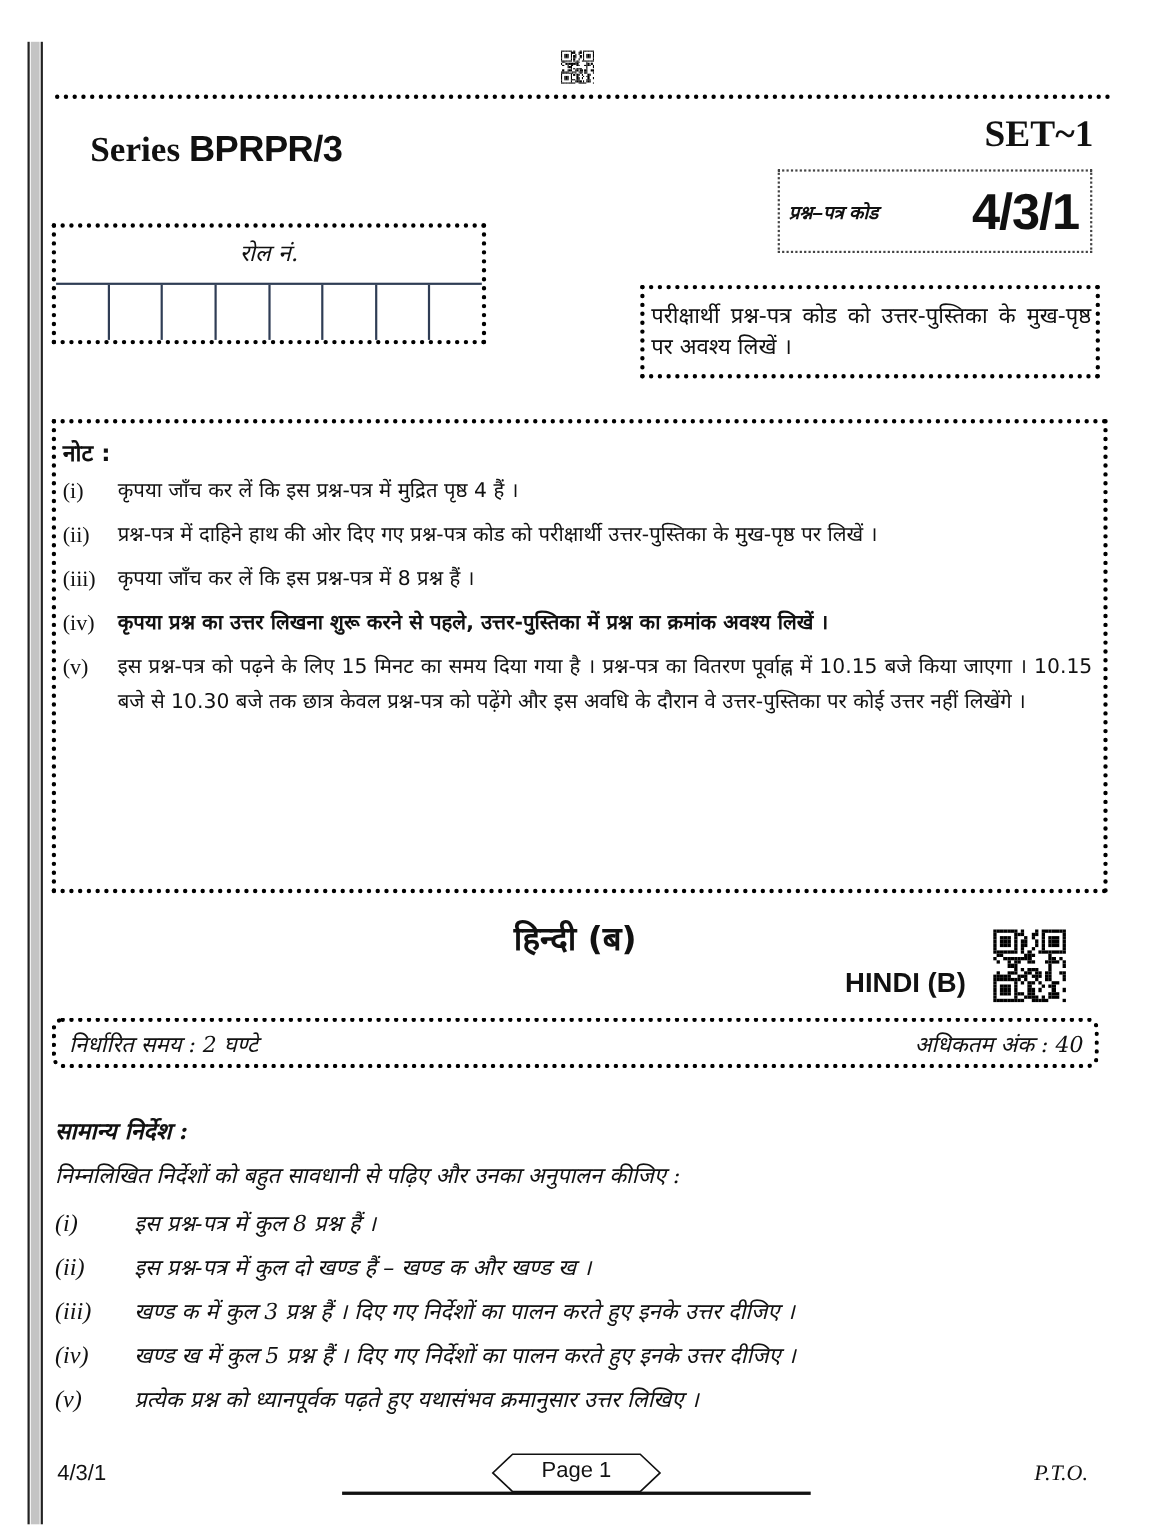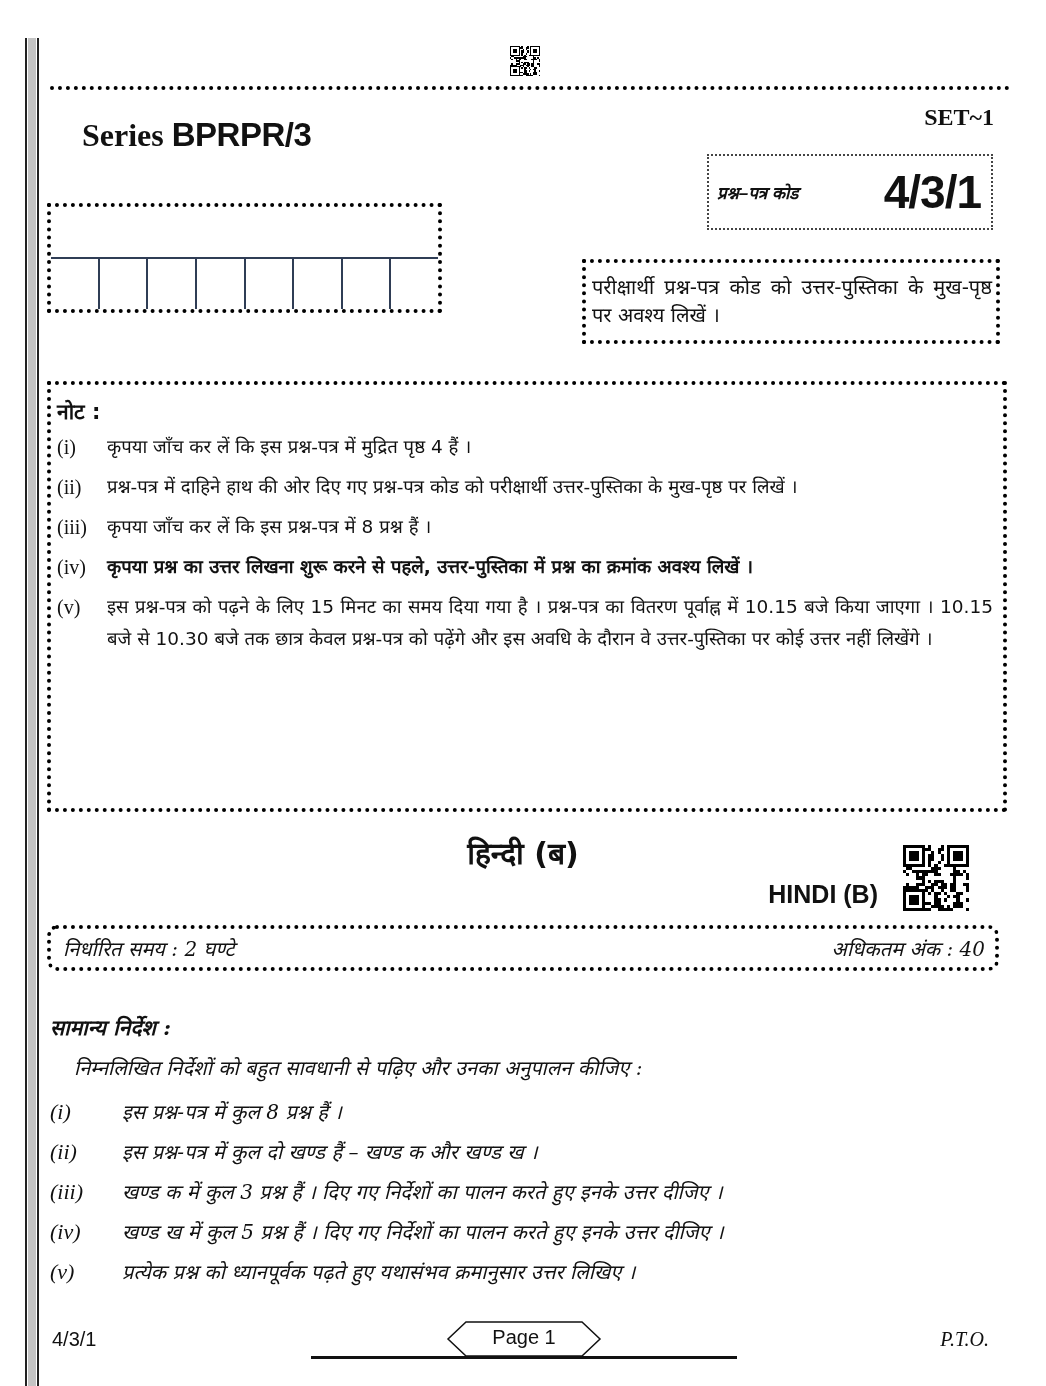--- a/index.html
+++ b/index.html
@@ -12,21 +12,21 @@
   .margin-line-b { position: absolute; left: 37px; top: 38px; width: 2px; height: 1348px; background: #222; }
 
   .qr { position: absolute; display: grid; background: #fff; }
   .qr span { display: block; }
   .qr span.on { background: #000; }
 
   .top-rule { position: absolute; left: 50px; top: 86px; width: 960px; border-top: 4px dotted #000; }
 
   .series { position: absolute; left: 82px; top: 116px; font-size: 32px; font-weight: bold; font-family: "Liberation Serif", serif; }
   .series .code { font-family: "Liberation Sans", sans-serif; font-size: 33px; font-weight: bold; letter-spacing: -0.5px; }
-  .set { position: absolute; right: 52px; top: 104px; font-size: 24px; font-weight: bold; font-family: "Liberation Serif", serif; }
+  .set { position: absolute; right: 52px; top: 104px; font-size: 34px; font-weight: bold; font-family: "Liberation Serif", serif; }
 
   .paper-code-box {
     position: absolute; left: 707px; top: 154px; width: 286px; height: 76px;
     border: 2px dotted #444; display: flex; align-items: center; justify-content: space-between; padding: 0 10px 0 8px;
   }
   .paper-code-label { font-size: 17px; font-style: italic; font-weight: bold; font-family: Liberation Sans, sans-serif; }
   .paper-code-value { font-size: 46px; font-weight: bold; font-family: "Liberation Sans", sans-serif; letter-spacing: -1px; }
 
   .roll-box {
     position: absolute; left: 47px; top: 203px; width: 395px; height: 110px;
@@ -56,21 +56,21 @@
   .subject-hi { position: absolute; left: 0; width: 1046px; top: 832px; text-align: center; font-size: 30px; font-weight: bold; font-family: "DejaVu Sans", sans-serif; }
   .subject-en { position: absolute; left: 0; width: 878px; top: 880px; text-align: right; font-size: 25px; font-weight: bold; font-family: "Liberation Sans", sans-serif; }
 
   .time-box {
     position: absolute; left: 47px; top: 925px; width: 952px; height: 46px;
     border: 4px dotted #000; border-radius: 10px; display: flex; justify-content: space-between; align-items: center;
     padding: 0 10px 0 12px; font-style: italic; font-size: 20px; font-family: "DejaVu Serif", serif;
   }
 
   .general-title { position: absolute; left: 50px; top: 1013px; font-size: 21px; font-weight: bold; font-style: italic; font-family: "DejaVu Serif", serif; }
-  .general-intro { position: absolute; left: 50px; top: 1054px; font-size: 20px; font-style: italic; font-family: "DejaVu Serif", serif; margin-left: 24px; }
+  .general-intro { position: absolute; left: 50px; top: 1054px; font-size: 20px; font-style: italic; font-family: "DejaVu Serif", serif; }
   .general-list { position: absolute; left: 50px; top: 1094px; width: 950px; }
   .gen-item { display: flex; font-size: 20px; font-style: italic; height: 40px; line-height: 36px; font-family: "DejaVu Serif", serif; }
   .gen-item .num { width: 72px; flex-shrink: 0; font-family: "Liberation Serif", serif; font-size: 22px; }
 
   .footer-code { position: absolute; left: 52px; top: 1328px; font-size: 20px; font-family: "Liberation Sans", sans-serif; }
   .footer-page { position: absolute; left: 446px; top: 1320px; width: 156px; height: 38px; }
   .footer-page svg { position: absolute; left: 0; top: 0; }
   .footer-page .lbl { position: absolute; left: 0; width: 156px; top: 6px; text-align: center; font-size: 20px; font-family: "Liberation Sans", sans-serif; }
   .footer-rule { position: absolute; left: 311px; top: 1356px; width: 426px; height: 3px; background: #111; }
   .footer-pto { position: absolute; right: 57px; top: 1328px; font-size: 20px; font-style: italic; font-family: Liberation Serif, serif; }
@@ -533,20 +533,21 @@
   <span class="code">BPRPR/3</span>
 </div>
 <div class="set">SET~1</div>
 
 <div class="paper-code-box">
   <span class="paper-code-label">प्रश्न–पत्र कोड</span>
   <span class="paper-code-value">4/3/1</span>
 </div>
 
 <div class="roll-box">
+  <div class="roll-label">रोल नं.</div>
   <div class="roll-cells" id="roll-cells">
       <div class="roll-cell"></div>
       <div class="roll-cell"></div>
       <div class="roll-cell"></div>
       <div class="roll-cell"></div>
       <div class="roll-cell"></div>
       <div class="roll-cell"></div>
       <div class="roll-cell"></div>
       <div class="roll-cell"></div>
     </div>

